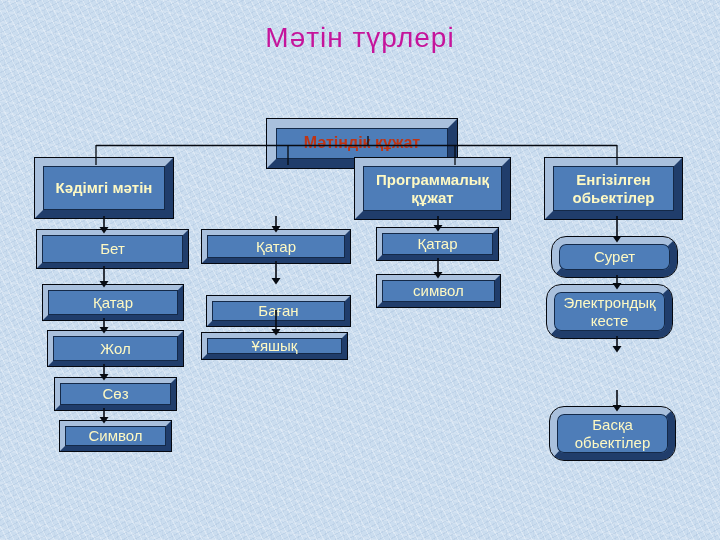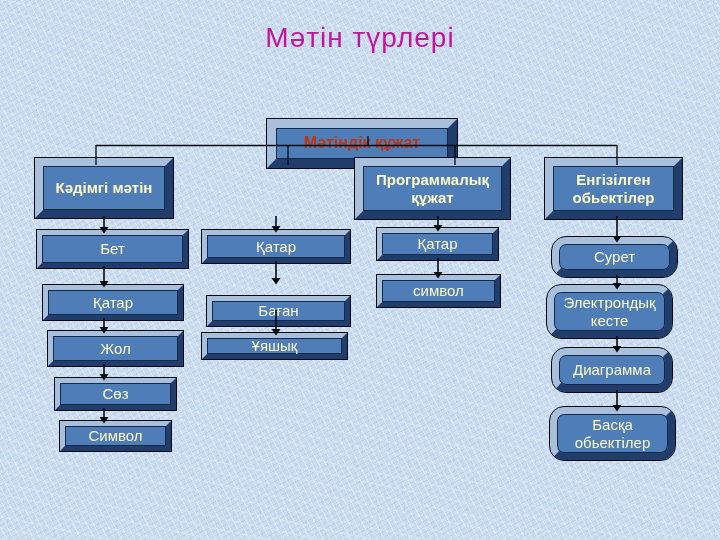--- a/index.html
+++ b/index.html
@@ -58,21 +58,20 @@
 
   <div class="b3d chd" style="left:202px;top:230px;width:148px;height:33px;">Қатар</div>
   <div class="b3d chd" style="left:207px;top:296px;width:143px;height:30px;">Баған</div>
   <div class="b3d chd" style="left:202px;top:333px;width:145px;height:26px;">Ұяшық</div>
 
   <div class="b3d chd" style="left:377px;top:228px;width:121px;height:32px;">Қатар</div>
   <div class="b3d chd" style="left:377px;top:275px;width:123px;height:32px;">символ</div>
 
   <div class="b3d chd4" style="left:552px;top:237px;width:125px;height:40px;">Сурет</div>
   <div class="b3d chd4" style="left:547px;top:285px;width:125px;height:53px;">Электрондық кесте</div>
-  <div class="b3d chd4" style="left:552px;top:348px;width:120px;height:44px;">Диаграмма</div>
   <div class="b3d chd4" style="left:550px;top:407px;width:125px;height:53px;">Басқа обьектілер</div>
 
   <svg class="wires" width="720" height="540" viewBox="0 0 720 540">
     <g stroke-width="1.3">
       <line x1="368" y1="136" x2="368" y2="145.5"></line>
       <line x1="96" y1="145.5" x2="617" y2="145.5"></line>
       <line x1="96" y1="145" x2="96" y2="165"></line>
       <line x1="288" y1="145" x2="288" y2="165"></line>
       <line x1="455" y1="145" x2="455" y2="165"></line>
       <line x1="617" y1="145" x2="617" y2="165"></line>

